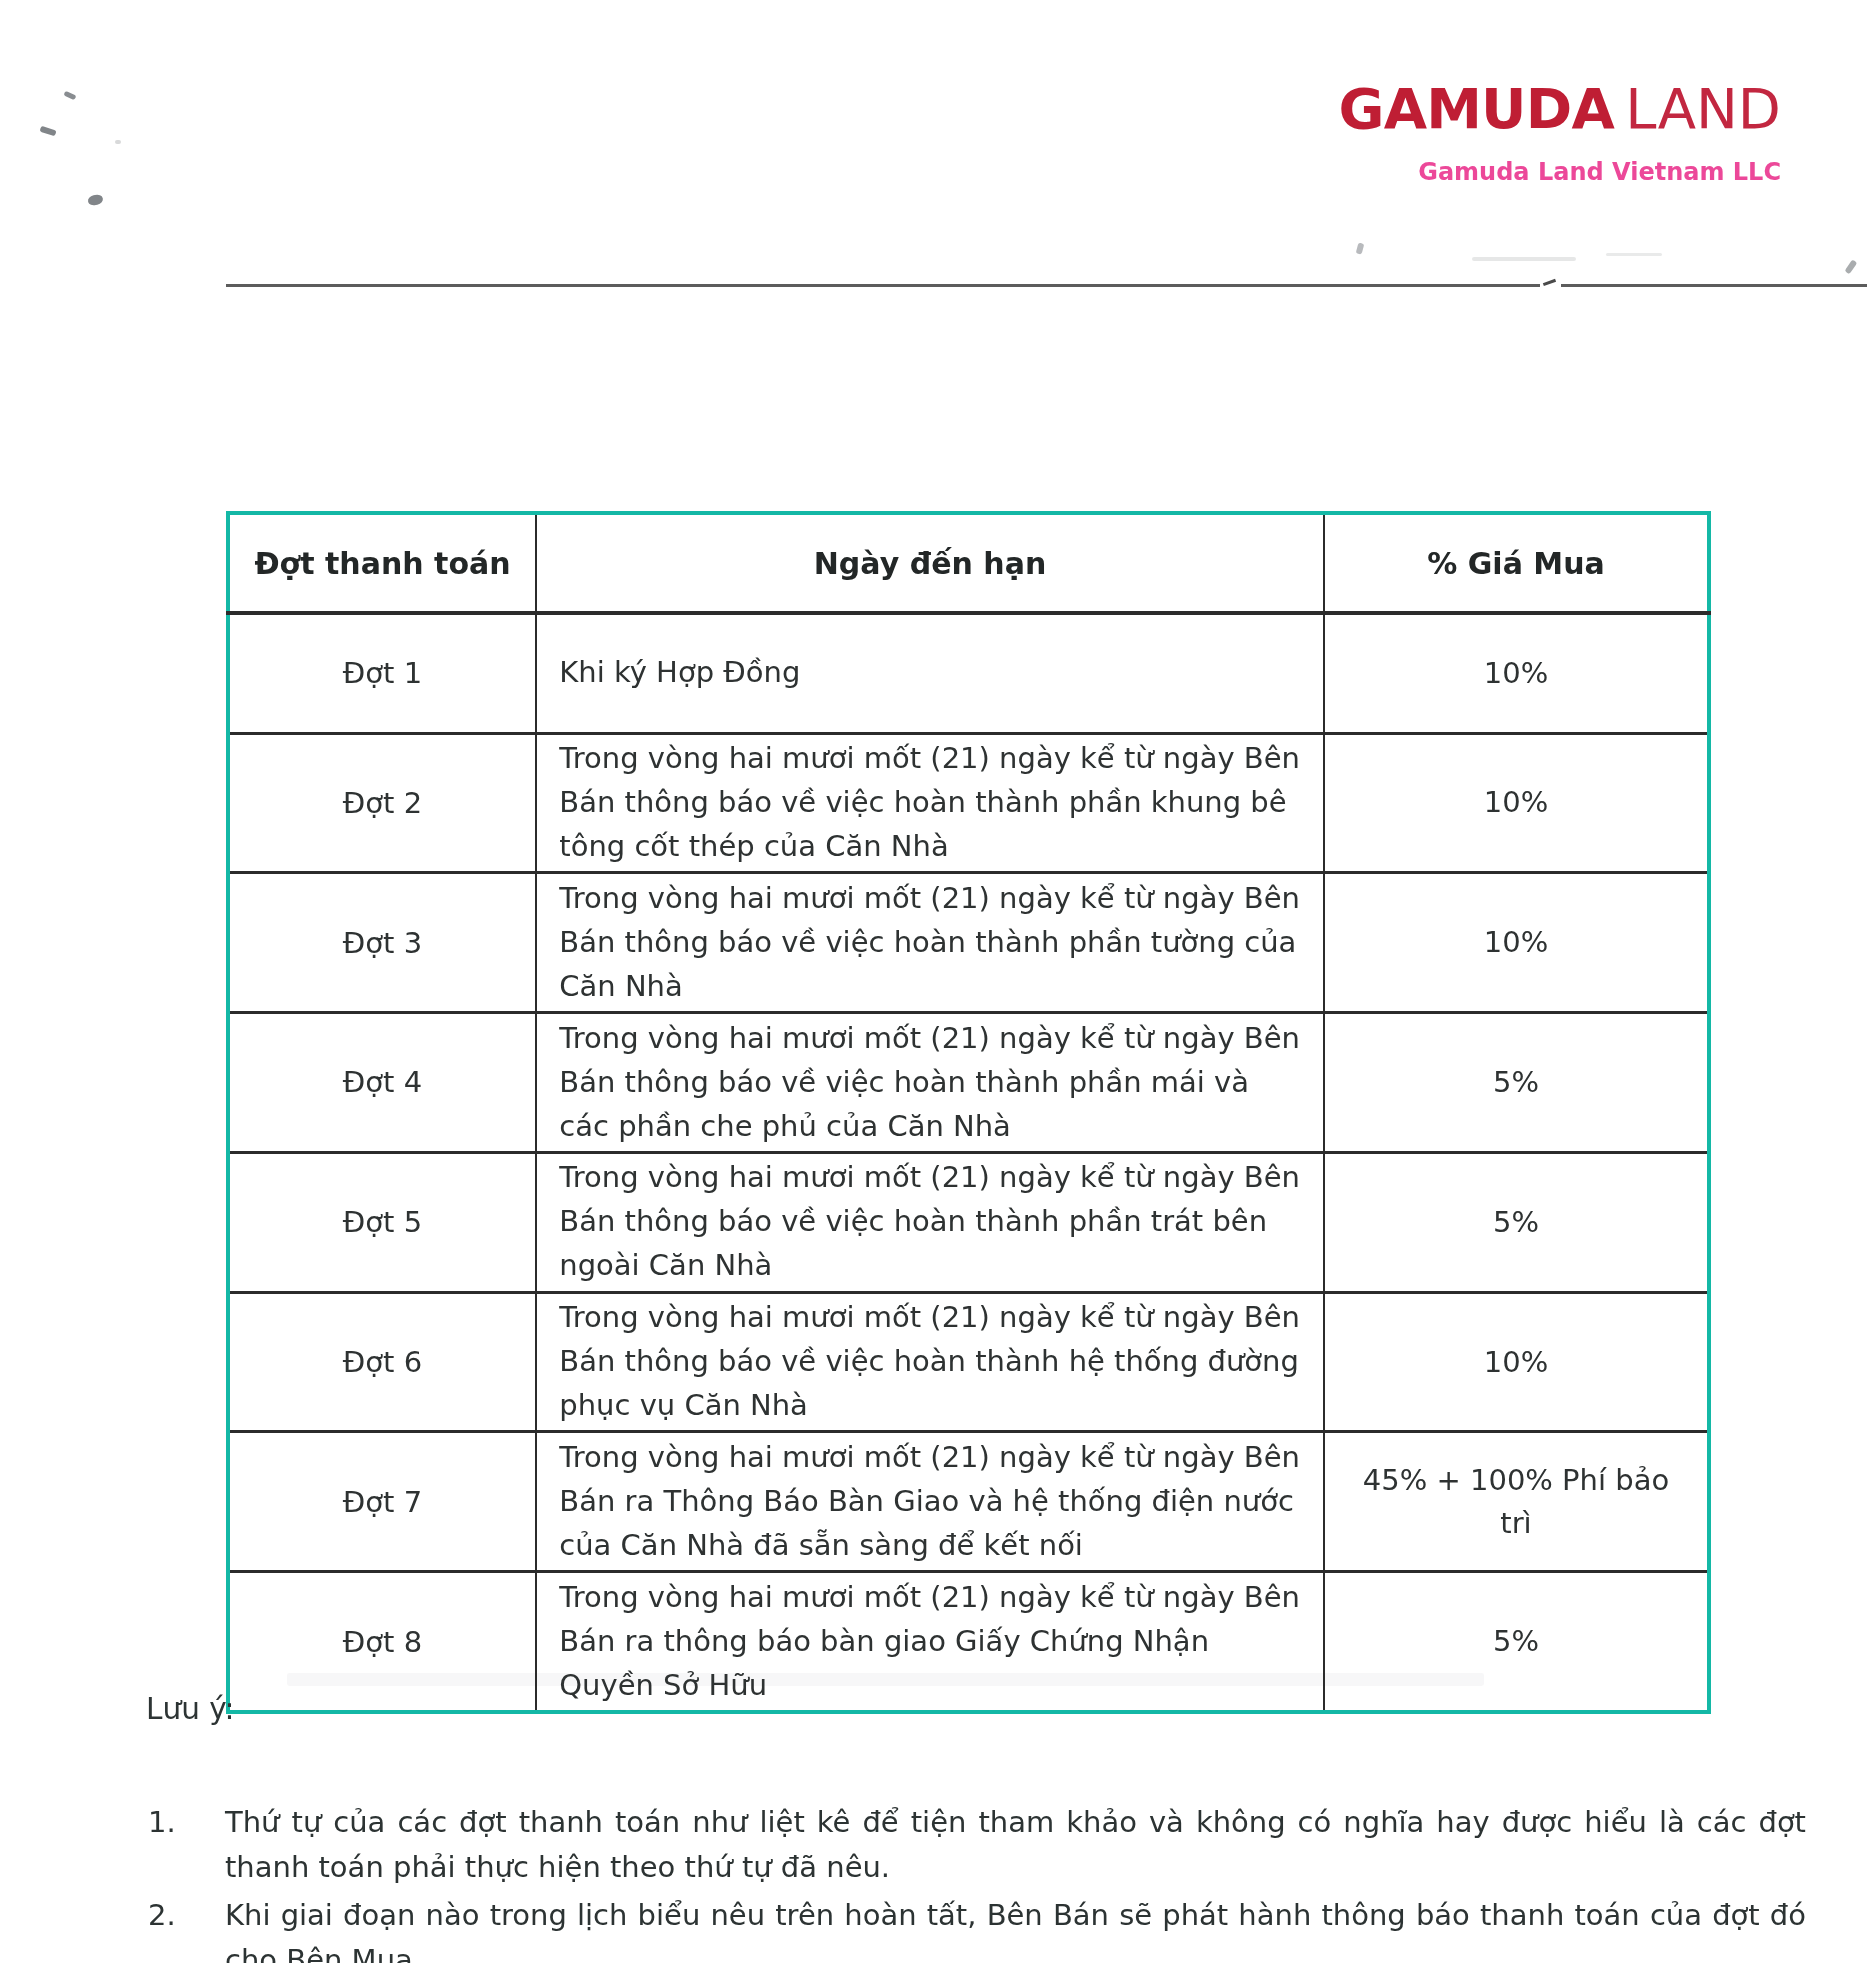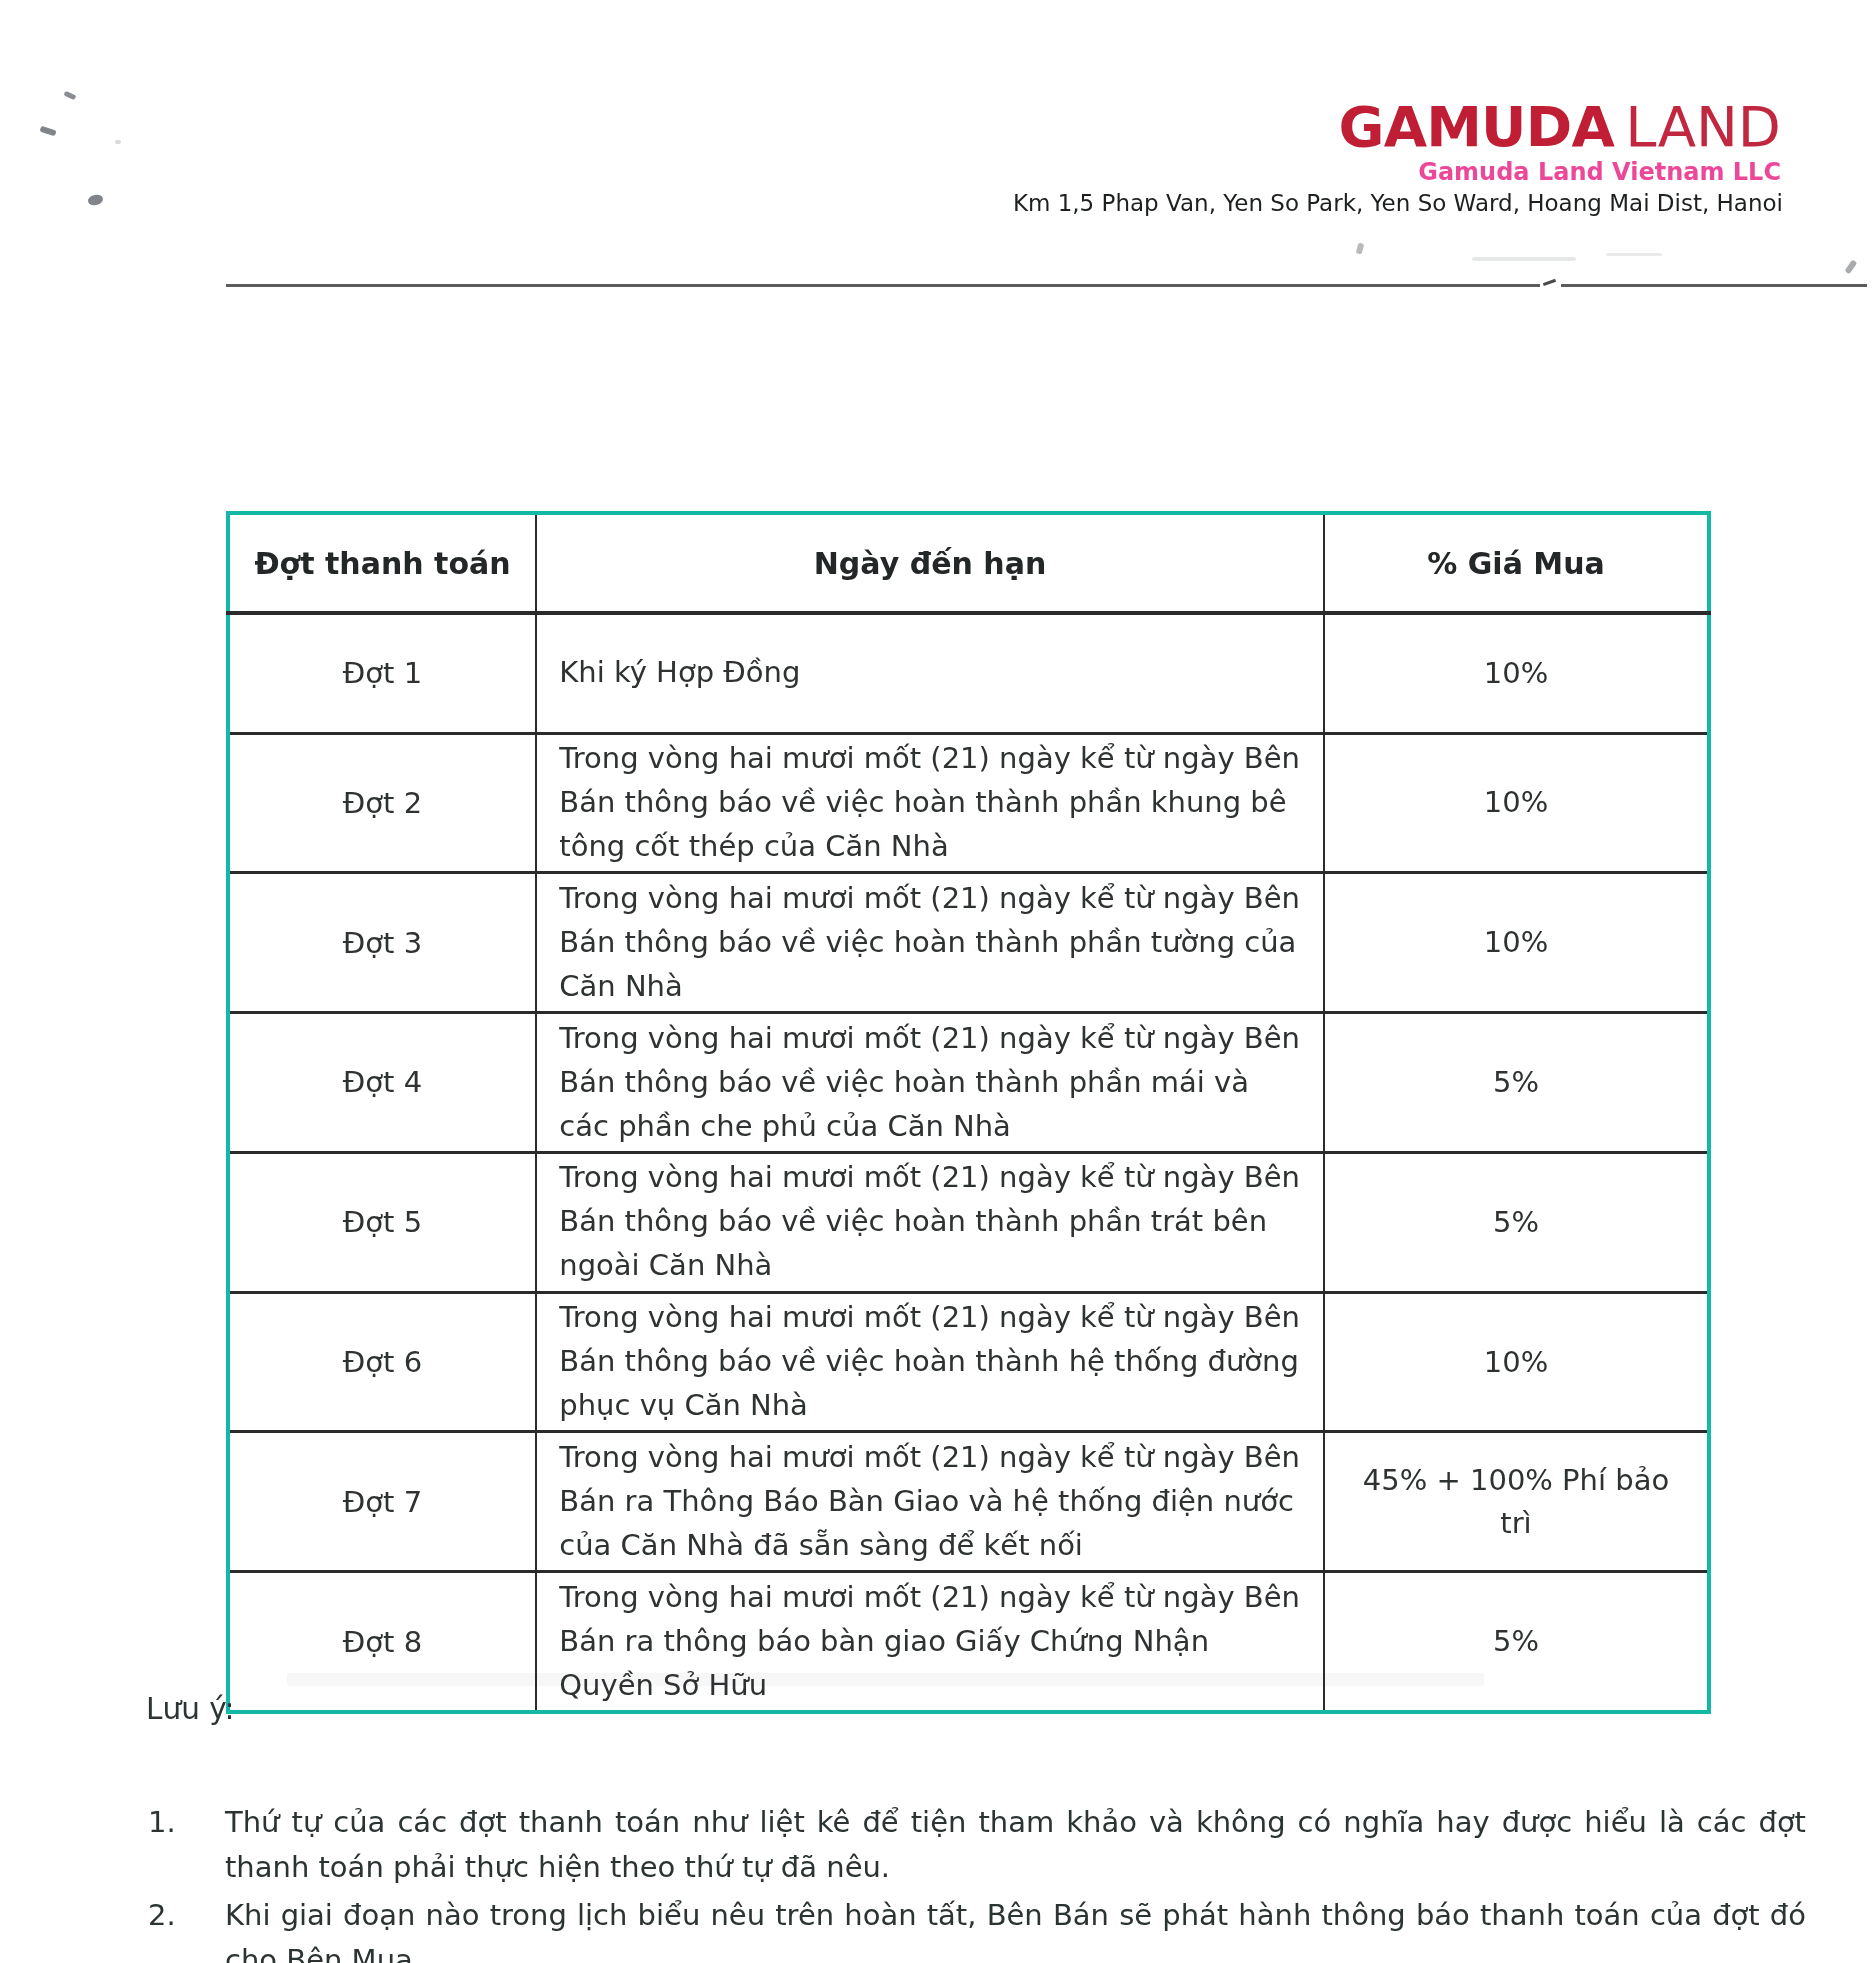--- a/index.html
+++ b/index.html
@@ -31,21 +31,21 @@
   .m3 { left: 88px; top: 195px; width: 15px; height: 10.4px; transform: rotate(-14deg); border-radius: 45%; opacity: .8; }
   .m4 { left: 115px; top: 140px; width: 5.6px;  height: 4px;  opacity: .25; }
   .s1 { left: 1472px; top: 257px; width: 104px; height: 4px; opacity: .16; }
   .s2 { left: 1606px; top: 253px; width: 56px;  height: 3.2px; opacity: .14; }
   .s3 { left: 1848px; top: 260px; width: 6.4px;  height: 13.6px; transform: rotate(35deg); opacity: .55; }
   .s4 { left: 1357px; top: 243px; width: 5.6px;  height: 11.2px; transform: rotate(15deg); opacity: .45; }
   .s5 { left: 287px;  top: 1673px; width: 1197px; height: 12.8px; opacity: .05; }
   
   .logo-line {
     position: absolute;
-    top: 94px;
+    top: 76px;
     right: 93px;
     white-space: nowrap;
     text-align: left;
   }
   .logo-primary {
     font-size: 56px;
     font-weight: 800;
     letter-spacing: -0.8px;
     color: #bf1e34;
   }
@@ -195,21 +195,20 @@
   <div class="mark s1"></div>
   <div class="mark s2"></div>
   <div class="mark s3"></div>
   <div class="mark s4"></div>
   <div class="mark s5"></div>
 
   <div class="logo-line">
     <span class="logo-primary">GAMUDA</span><span class="logo-secondary">LAND</span>
   </div>
   <div class="company">Gamuda Land Vietnam LLC</div>
-  <div class="address">Km 1,5 Phap Van, Yen So Park, Yen So Ward, Hoang Mai Dist, Hanoi</div>
 
   <div class="rule"></div>
   <div class="rule-notch"></div>
   <div class="rule-tick"></div>
 
 
   <table class="pay-table">
     <colgroup>
         <col class="c1">
         <col class="c2">

